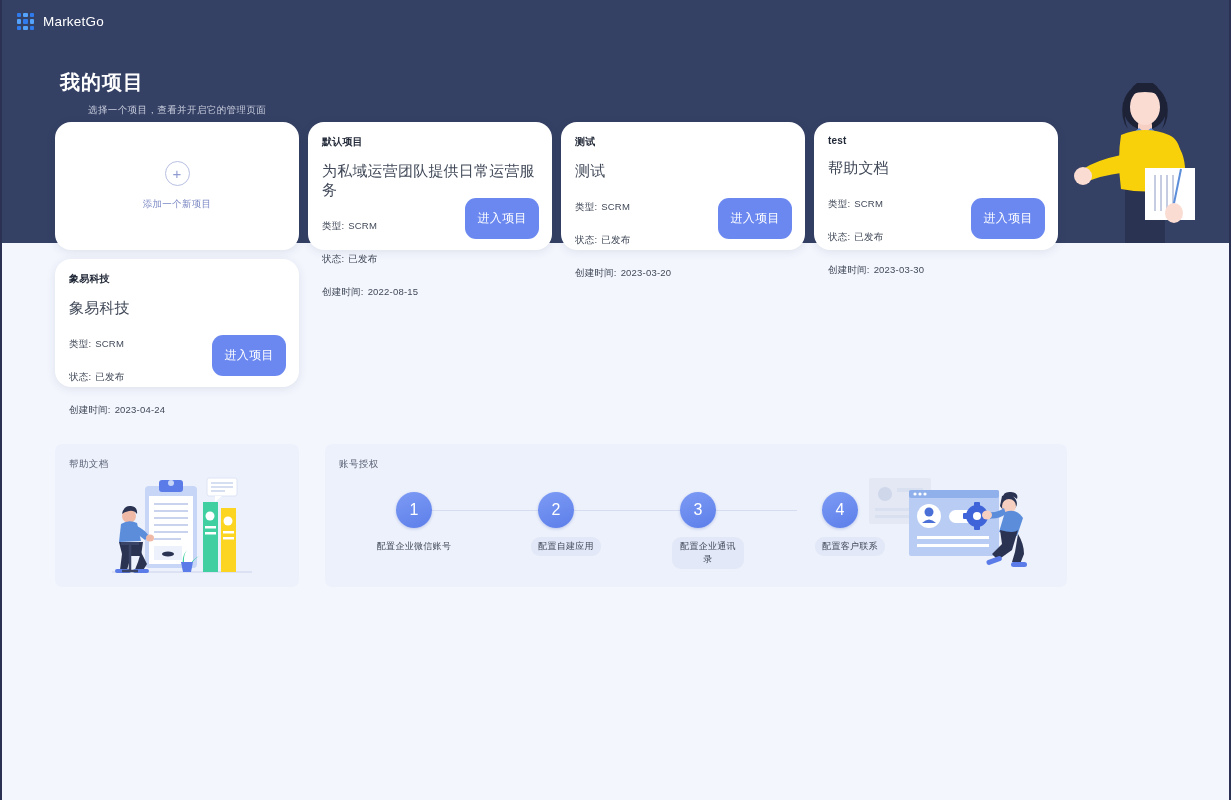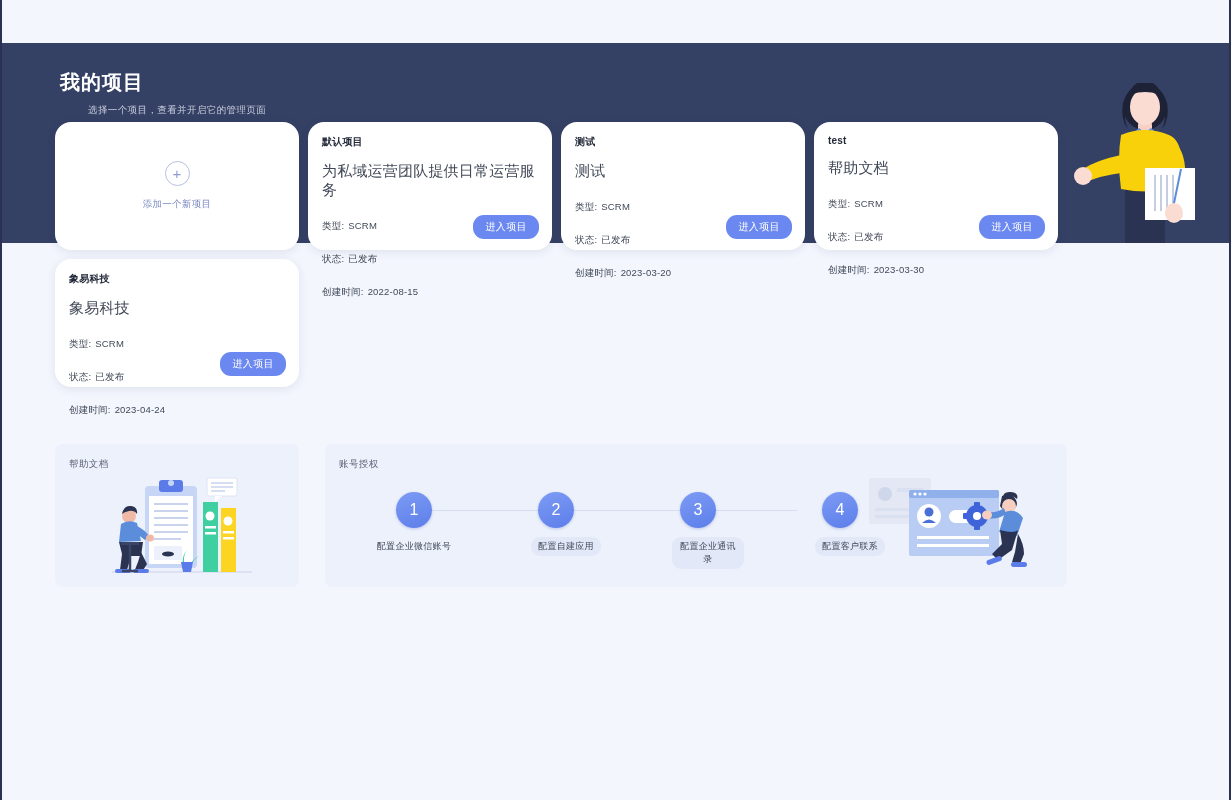--- a/index.html
+++ b/index.html
@@ -93,23 +93,23 @@
   .add-label { color:#7b88c4; font-size:9.5px; letter-spacing:.3px; }
 
   .card-title { font-size:10px; font-weight:bold; color:#222938; letter-spacing:.2px; }
   .card-desc  { font-size:15px; color:#414958; margin-top:13px; letter-spacing:.2px; }
   .card-row   { font-size:9.5px; color:#414958; margin-top:20px; letter-spacing:.2px; }
   .card-row .lbl { color:#414958; }
   .card-row .val { color:#414958; margin-left:4px; }
   .enter-btn {
     position:absolute; right:13px; bottom:11px;
     background:#6b88f0; color:#fff;
-    font-size:10px; letter-spacing:.4px;
+    font-size:12px; letter-spacing:.4px;
     border:none; border-radius:11px;
-    padding:5px 12px;
+    padding:12px 12px;
     cursor:pointer;
   }
 
   
   .panels {
     position:absolute; top:444px; left:53px; width:1012px;
     display:flex; gap:26px;
     z-index:2;
   }
   .panel {
@@ -151,20 +151,34 @@
     display:inline-block; padding:3px 7px; border-radius:9px;
   }
   .step-label.chip { background:#e2e8f7;margin-left:20px; }
   .auth-art { position:absolute; right:28px; top:32px; width:172px; height:100px; }
 </style>
 </head>
 <body>
 
 <div class="app">
 
+  <div class="topbar">
+    <div class="logo-mark">
+      <i></i>
+        <i></i>
+        <i></i>
+        <i></i>
+        <i></i>
+        <i></i>
+        <i></i>
+        <i></i>
+        <i></i>
+    </div>
+    <span class="logo-text">MarketGo</span>
+  </div>
 
   <div class="hero">
     <div class="hero-title">我的项目</div>
     <div class="hero-sub">选择一个项目，查看并开启它的管理页面</div>
 
     <svg class="hero-art" viewBox="0 0 150 160">
 
       <path d="M52 96 h40 v64 h-40 z" fill="#2b3352"></path>
 
       <ellipse cx="72" cy="24" rx="22" ry="23" fill="#1e2236"></ellipse>

